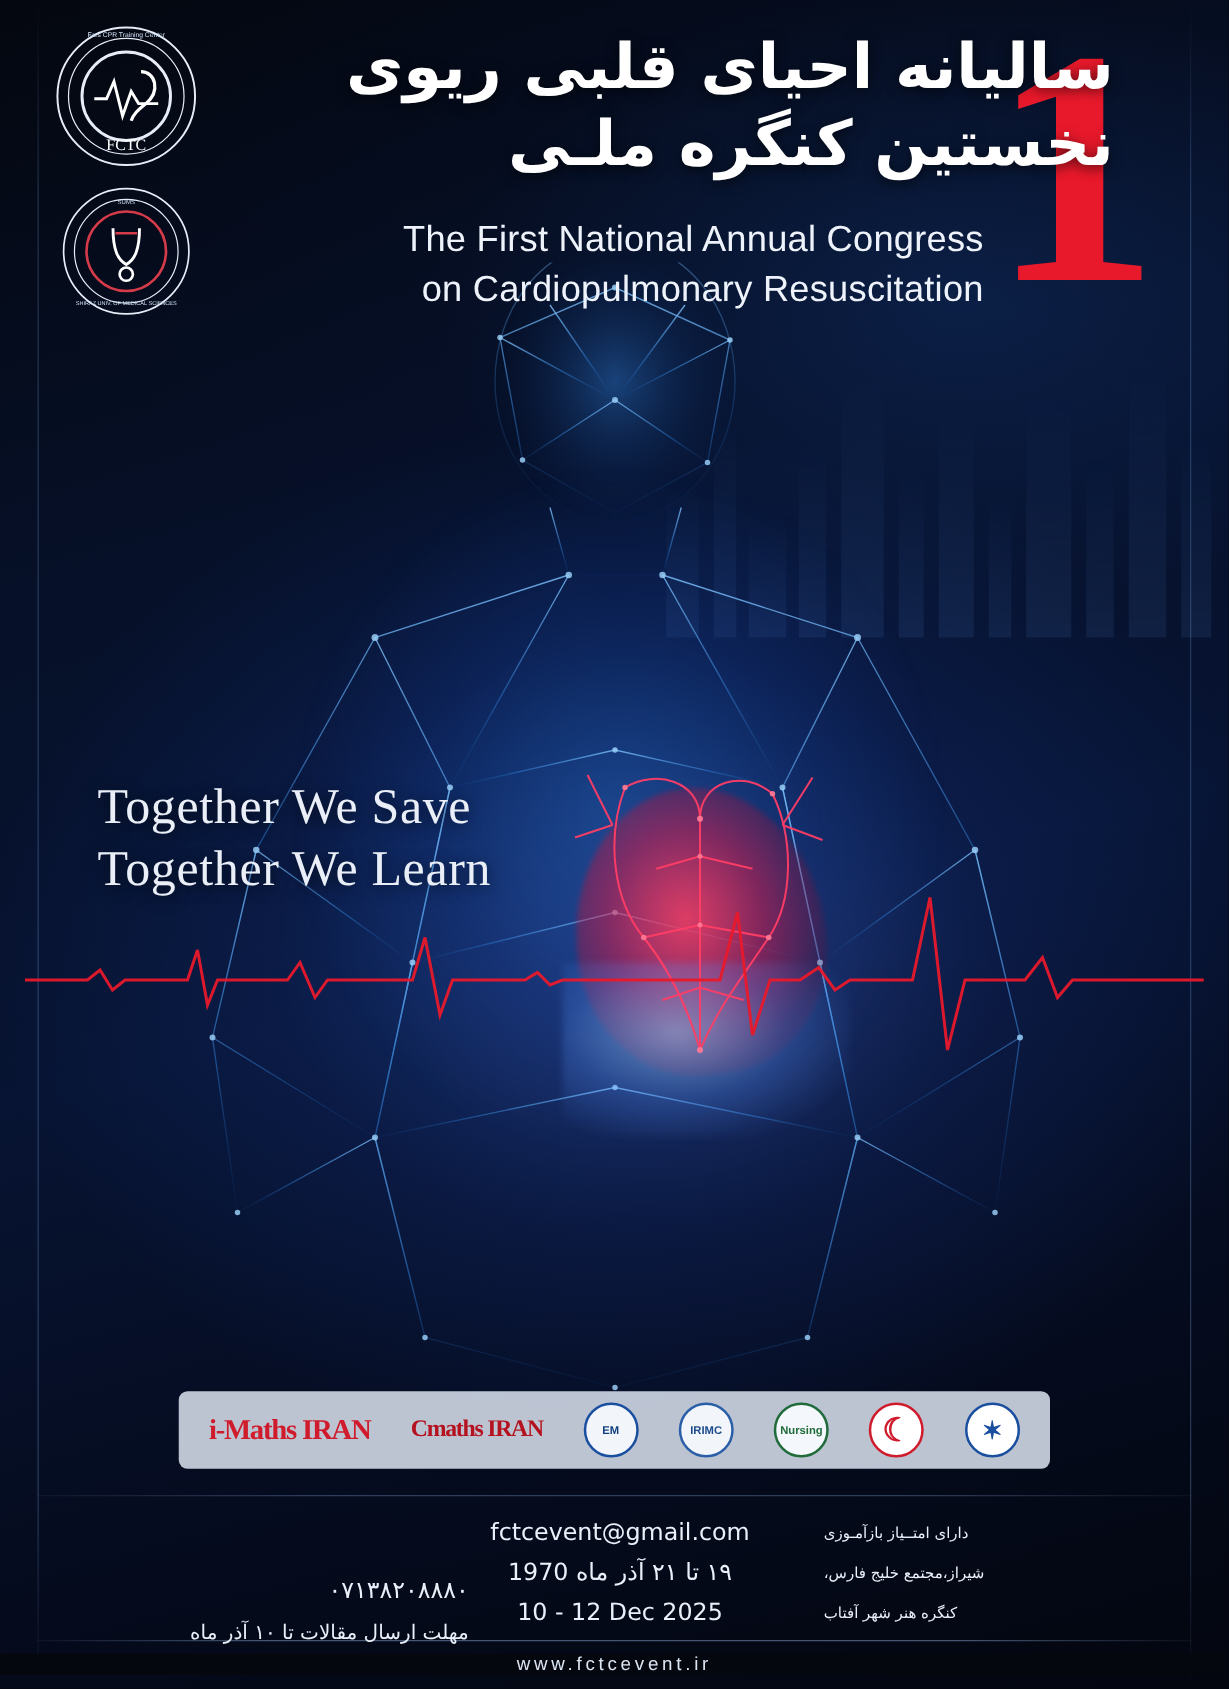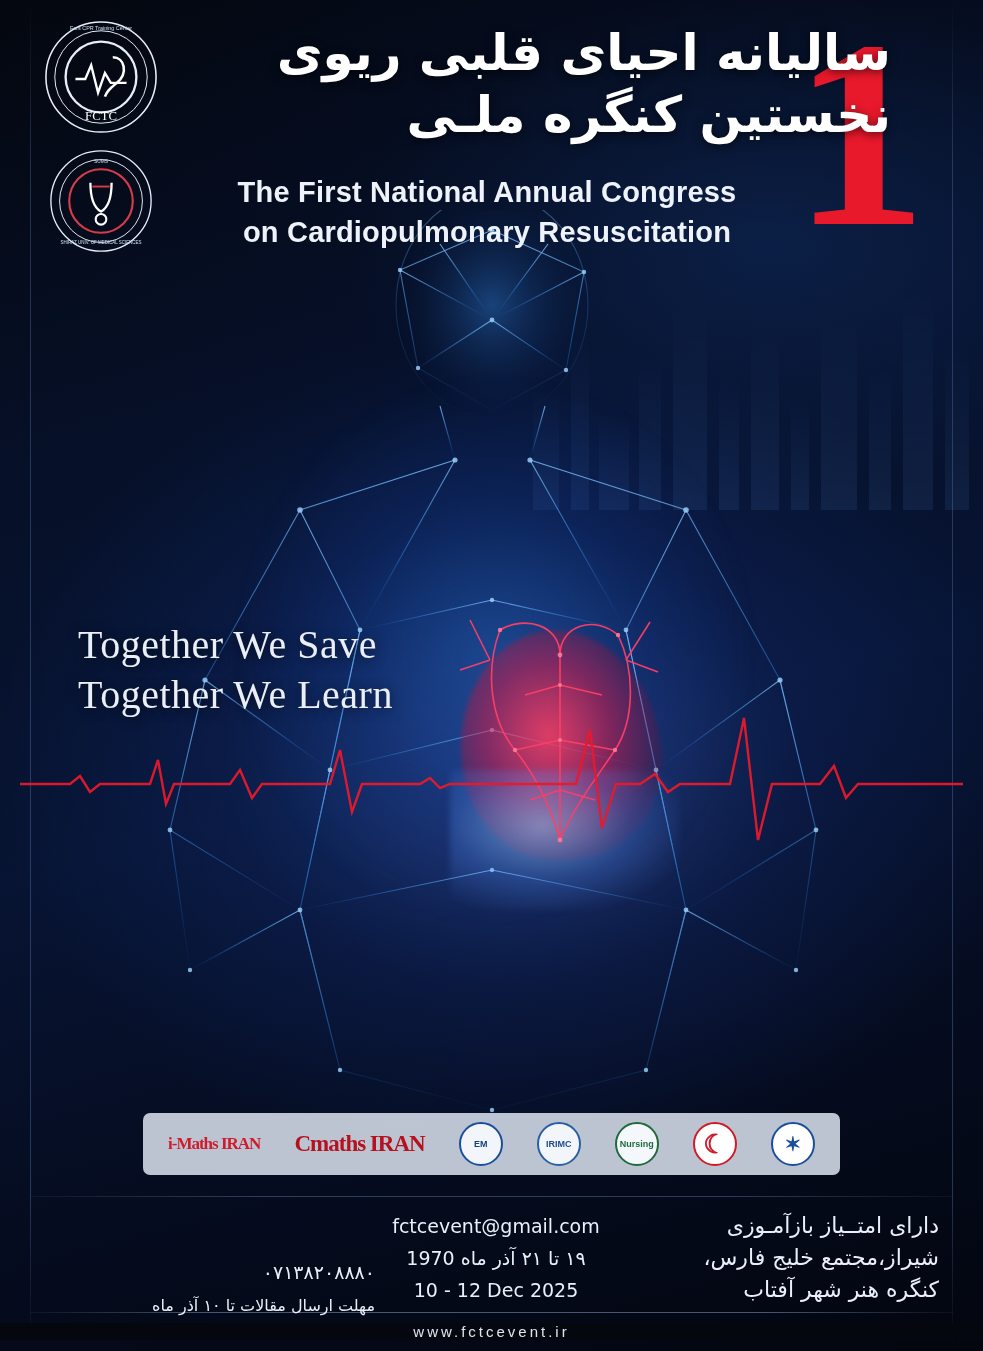--- a/index.html
+++ b/index.html
@@ -68,22 +68,22 @@
   .fa-title {
     position:absolute; right:92px; top:22px; width:640px;
     text-align:right; direction:rtl;
     color:#ffffff;
     font-family:"DejaVu Sans", sans-serif;
     font-size:50px; line-height:62px; font-weight:700;
     text-shadow:0 2px 10px rgba(0,0,0,0.6);
   }
   .en-title {
     position:absolute; right:196px; top:172px; width:600px;
-    text-align:center; color:#eef3fb;
-    font-size:29px; line-height:40px; font-weight:700;
+    text-align:right; color:#eef3fb;
+    font-size:29px; line-height:40px; font-weight:400;
     letter-spacing:0.2px;
   }
 
   .slogan {
     position:absolute; left:78px; top:620px;
     color:#e9eef7;
     font-family:"Liberation Serif", serif;
     font-size:40px; line-height:50px; font-weight:400;
     letter-spacing:0.5px;
     text-shadow:0 2px 12px rgba(0,0,0,0.65);
@@ -91,35 +91,35 @@
 
   
   .sponsors {
     position:absolute; left:143px; top:1113px; width:697px; height:62px;
     background: rgba(214,222,234,0.88);
     border-radius: 7px;
     display:flex; align-items:center; justify-content:space-around;
     padding: 0 8px;
   }
   .sp { display:flex; align-items:center; justify-content:center; height:50px; }
-  .sp-imaths { font-family:"Liberation Serif", serif; font-weight:700; font-size:17px; color:#cf1b2b; letter-spacing:-1px; }
-  .sp-cmaths { font-family:"Liberation Serif", serif; font-weight:700; font-size:23px; color:#b5121f; letter-spacing:-1px;text-align:right; }
+  .sp-imaths { font-family:"Liberation Serif", serif; font-weight:700; font-size:23px; color:#cf1b2b; letter-spacing:-1px; }
+  .sp-cmaths { font-family:"Liberation Serif", serif; font-weight:700; font-size:19px; color:#b5121f; letter-spacing:-1px;text-align:right; }
   .sp-badge { width:44px; height:44px; border-radius:50%; display:flex; align-items:center; justify-content:center; font-size:9px; font-weight:700; }
   .b1 { background:#f2f5fa; border:2px solid #1a4fa0; color:#12407f; }
   .b2 { background:#f2f5fa; border:2px solid #2a5fa8; color:#1d4c8c; }
   .b3 { background:#f4f7fb; border:2px solid #1f6b3a; color:#1f6b3a;text-align:right; }
   .b4 { background:#ffffff; border:2px solid #cf1b2b; color:#cf1b2b; font-size:26px; }
   .b5 { background:#ffffff; border:2px solid #1a4fa0; color:#1a4fa0; font-size:20px; }
 
   
   .footer { position:absolute; left:0; top:1200px; width:983px; height:120px; color:#eaf0f9; }
   .f-col { position:absolute; direction:rtl; }
   .f-phones { right:608px; top:12px; text-align:right; width:250px; font-size:19px; line-height:33px; letter-spacing:3px; font-family:"DejaVu Sans", sans-serif;margin-top:44px; }
   .f-mid { left:386px; top:10px; width:220px; text-align:center; font-size:19px; line-height:32px; font-family:"DejaVu Sans", sans-serif; direction:ltr;}
-  .f-right { right:44px; top:10px; width:280px; text-align:right; font-size:22px; line-height:32px; font-family:"DejaVu Sans", sans-serif; }
+  .f-right { right:44px; top:10px; width:280px; text-align:left; font-size:12px; line-height:32px; font-family:"DejaVu Sans", sans-serif; }
   .f-deadline { font-size:16px; }
   .website {
     position:absolute; left:0; bottom:18px; width:983px; text-align:center;
     color:#dce5f2; font-size:15px; letter-spacing:3px;
   }
   .website-wrap { position:absolute; left:0; bottom:10px; width:983px; text-align:center; }
 </style>
 </head>
 <body>
 

